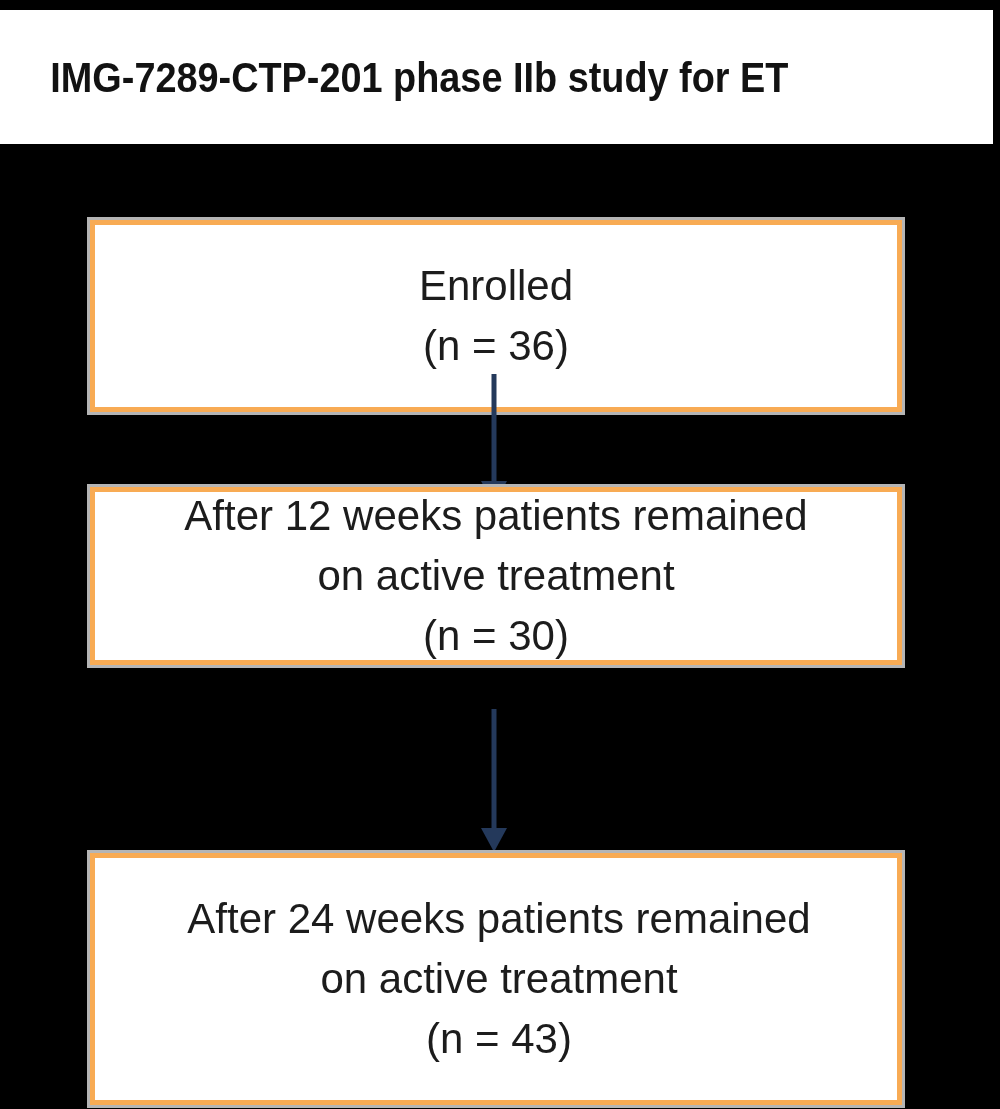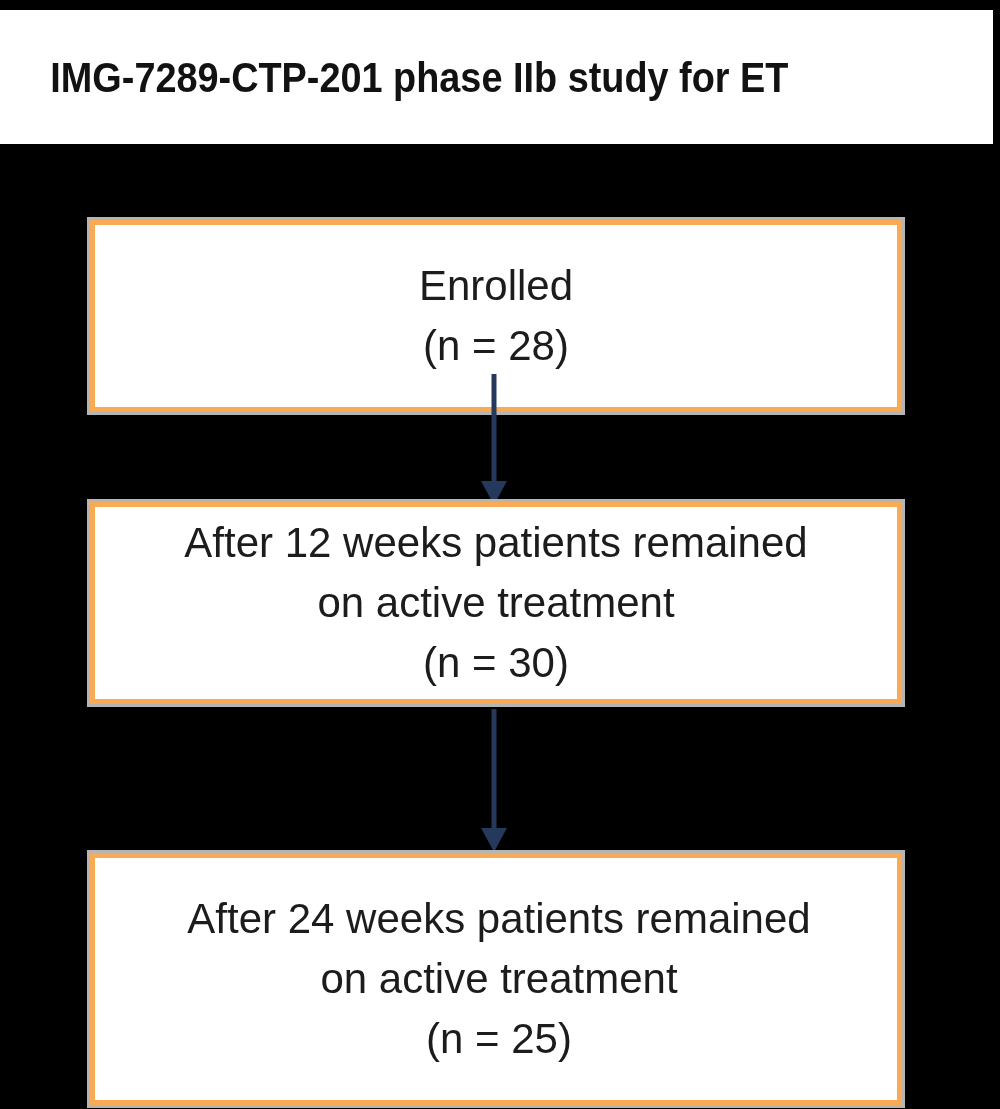--- a/index.html
+++ b/index.html
@@ -61,21 +61,21 @@
     display: flex;
     flex-direction: column;
     align-items: center;
     justify-content: center;
     text-align: center;
     color: #1c1c1c;
     font-size: 42px;
     line-height: 60px;
   }
   .box-enrolled { top: 180px; height: 192px; margin-top: 40px; }
-  .box-week12   { top: 502px; height: 202px; }
+  .box-week12   { top: 487px; height: 178px; }
   .box-week24   { top: 853px; height: 252px; padding-left: 6px; }
 
   
   .arrow {
     position: absolute;
     left: 480px;
     width: 28px;
     display: block;
   }
   .arrow-1 { top: 374px; height: 131px; }
@@ -91,21 +91,21 @@
   <div class="strip-right"></div>
 
   <header class="header">
     <h1 class="title">IMG-7289-CTP-201 phase IIb study for ET</h1>
   </header>
 
   <div class="panel"></div>
 
   <div class="flow-box box-enrolled">
     <div class="box-line">Enrolled</div>
-    <div class="box-line">(n = 28)</div>
+    <div class="box-line">(n = 36)</div>
   </div>
 
   <svg class="arrow arrow-1" viewBox="0 0 28 131" preserveAspectRatio="none" aria-hidden="true">
     <rect class="arrow-shape" x="11.5" y="0" width="5" height="110"></rect>
     <polygon class="arrow-shape" points="1,107 27,107 14,131"></polygon>
   </svg>
 
   <div class="flow-box box-week12">
     <div class="box-line">After 12 weeks patients remained</div>
     <div class="box-line">on active treatment</div>
@@ -113,16 +113,16 @@
   </div>
 
   <svg class="arrow arrow-2" viewBox="0 0 28 143" preserveAspectRatio="none" aria-hidden="true">
     <rect class="arrow-shape" x="11.5" y="0" width="5" height="122"></rect>
     <polygon class="arrow-shape" points="1,119 27,119 14,143"></polygon>
   </svg>
 
   <div class="flow-box box-week24">
     <div class="box-line">After 24 weeks patients remained</div>
     <div class="box-line">on active treatment</div>
-    <div class="box-line">(n = 25)</div>
+    <div class="box-line">(n = 43)</div>
   </div>
 
 </div>
 
 </body></html>

